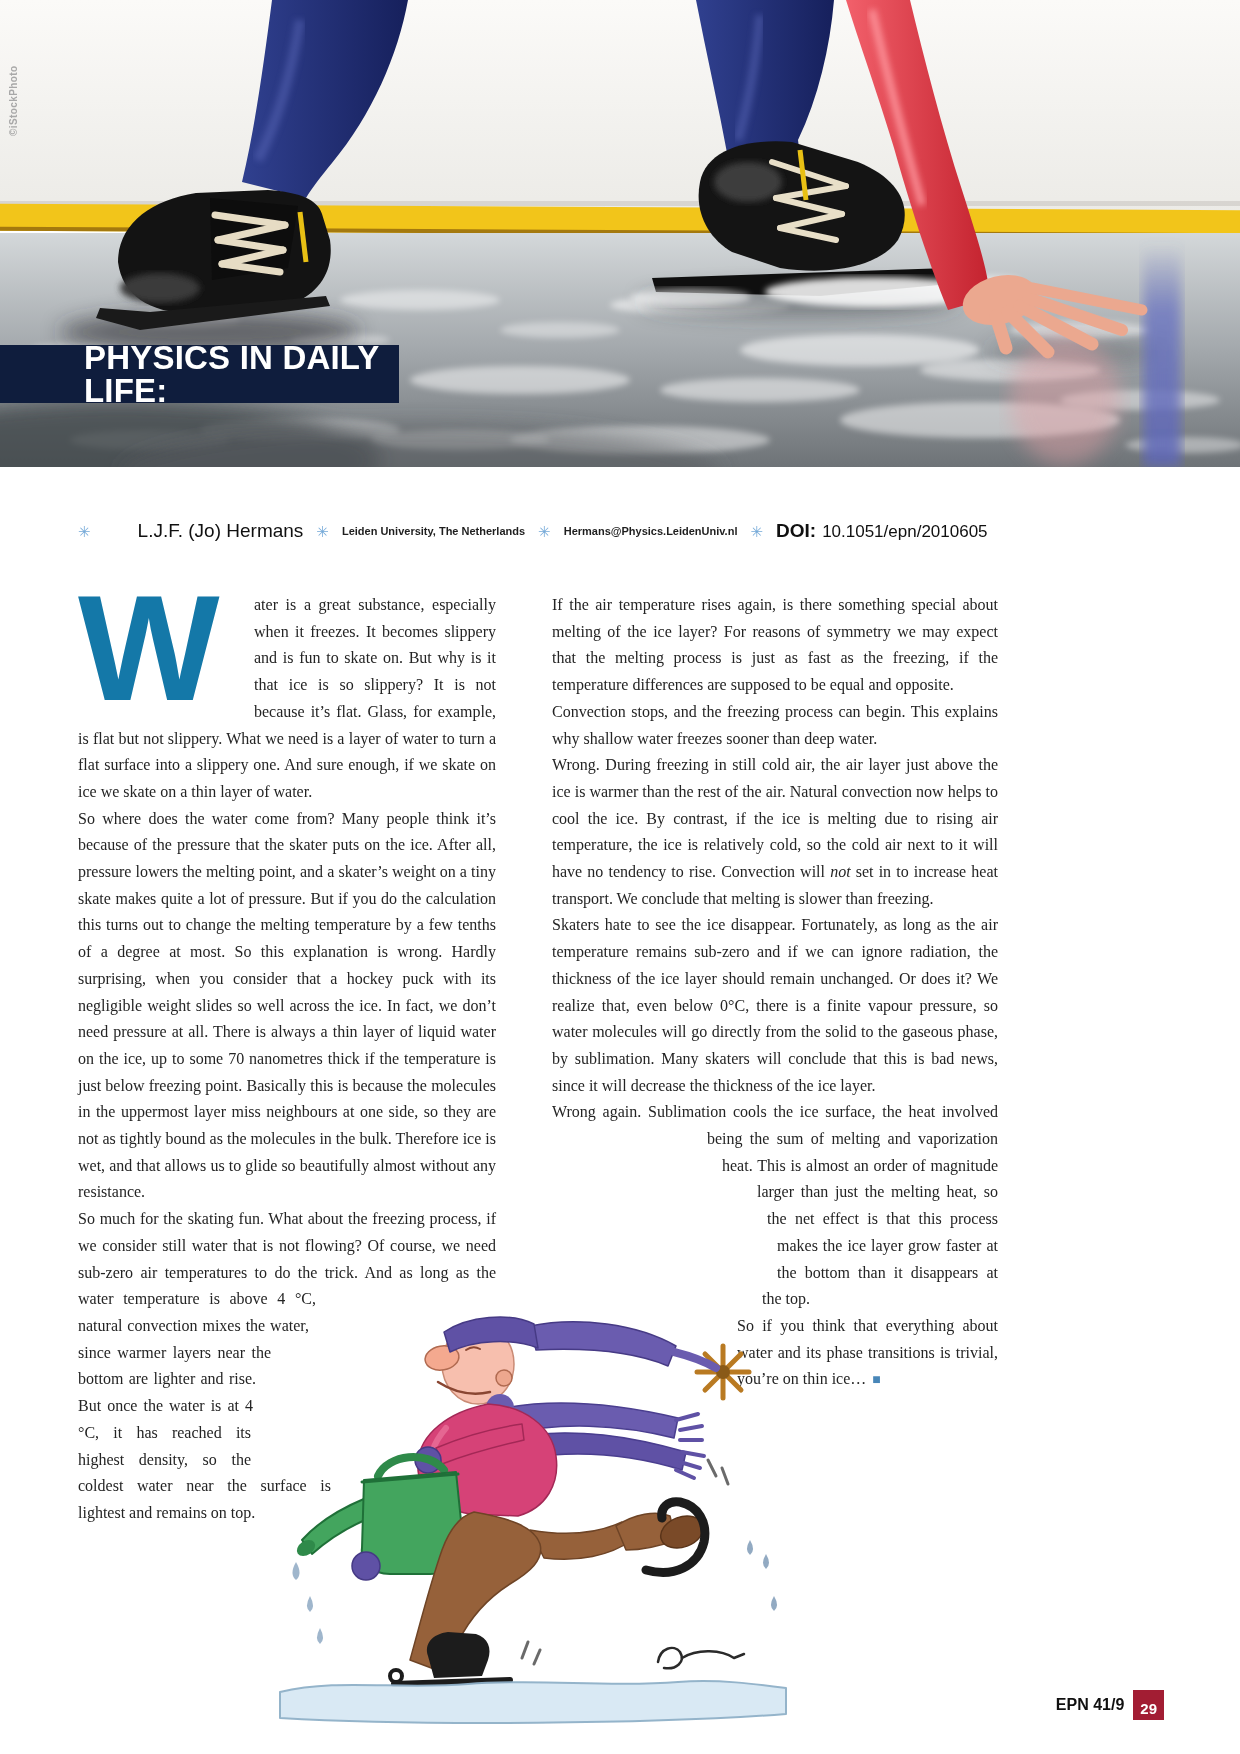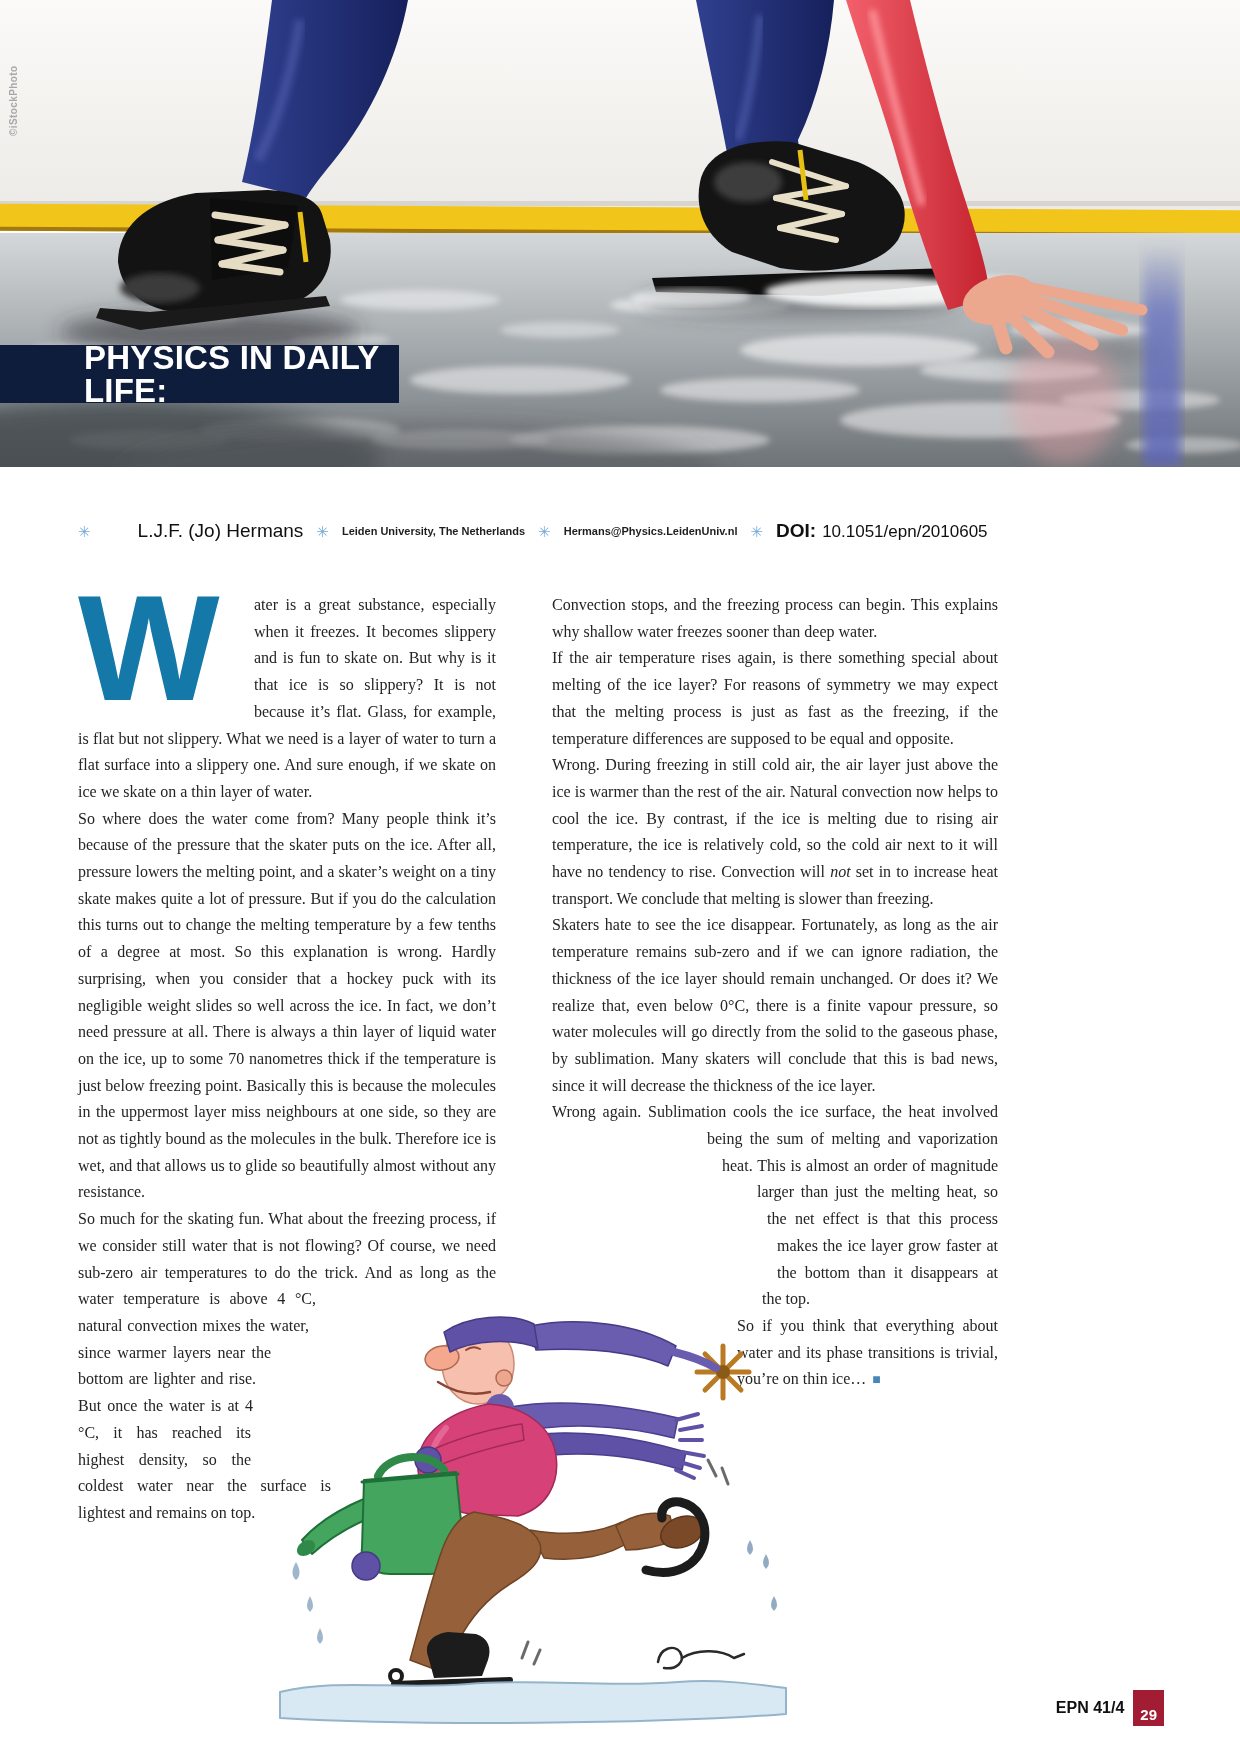--- a/index.html
+++ b/index.html
@@ -35,21 +35,21 @@
            font:700 150px/112px "Liberation Sans",sans-serif;color:#1478a8;}
   .fr{display:block;float:right;clear:right;height:26.7px;}
   .fl{display:block;float:left;clear:left;height:26.7px;}
   .endmark{color:#4886b8;font-size:14px;padding-left:6px;}
   
   .cartoon{position:absolute;left:278px;top:1312px;width:512px;height:430px;z-index:2;pointer-events:none;}
   
   .footer{position:absolute;top:1690px;right:76px;display:flex;align-items:center;gap:9px;
           font-family:"Liberation Sans",sans-serif;}
   .footer .journal{font-weight:700;font-size:16px;color:#101010;}
-  .footer .badge{background:#a21d33;color:#fff;font-weight:700;font-size:15px;padding:16px 7px 3px;}
+  .footer .badge{background:#a21d33;color:#fff;font-weight:700;font-size:15px;padding:10px 7px 3px;}
 </style>
 </head>
 <body>
 
 <div class="page">
 
   <div class="photo">
     <svg width="1240" height="467" viewBox="0 0 1240 467">
       <defs>
         <linearGradient id="wallG" x1="0" y1="0" x2="0" y2="1">
@@ -202,24 +202,24 @@
     <p>
       <span>So where does the water come from? Many people think it’s because of the pressure that the skater puts on the ice. After all, pressure lowers the melting point, and a skater’s weight on a tiny skate makes quite a lot of pressure. But if you do the calculation this turns out to change the melting temperature by a few tenths of a degree at most. So this explanation is wrong. Hardly surprising, when you consider that a hockey puck with its negligible weight slides so well across the ice. In fact, we don’t need pressure at all. There is always a thin layer of liquid water on the ice, up to some 70 nanometres thick if the temperature is just below freezing point. Basically this is because the molecules in the uppermost layer miss neighbours at one side, so they are not as tightly bound as the molecules in the bulk. Therefore ice is wet, and that allows us to glide so beautifully almost without any resistance.</span>
     </p>
     <p>
       <span>So much for the skating fun. What about the freezing process, if we consider still water that is not flowing? Of course, we need sub-zero air temperatures to do the trick. And as long as the </span><i class="fr" style="width:165px"></i><i class="fr" style="width:180px"></i><i class="fr" style="width:187px"></i><i class="fr" style="width:225px"></i><i class="fr" style="width:240px"></i><i class="fr" style="width:243px"></i><i class="fr" style="width:245px"></i><i class="fr" style="width:165px"></i><i class="fr" style="width:150px"></i><span>water temperature is above 4 °C, natural convection mixes the water, since warmer layers near the bottom are lighter and rise. But once the water is at 4 °C, it has reached its highest density, so the coldest water near the surface is lightest and remains on top.</span>
     </p>
   </div>
 
   <div class="col col-right">
     <p>
+      <span>If the air temperature rises again, is there something special about melting of the ice layer? For reasons of symmetry we may expect that the melting process is just as fast as the freezing, if the temperature differences are supposed to be equal and opposite.</span>
+    </p>
+    <p>
       <span>Convection stops, and the freezing process can begin. This explains why shallow water freezes sooner than deep water.</span>
-    </p>
-    <p>
-      <span>If the air temperature rises again, is there something special about melting of the ice layer? For reasons of symmetry we may expect that the melting process is just as fast as the freezing, if the temperature differences are supposed to be equal and opposite.</span>
     </p>
     <p>
       <span>Wrong. During freezing in still cold air, the air layer just above the ice is warmer than the rest of the air. Natural convection now helps to cool the ice. By contrast, if the ice is melting due to rising air temperature, the ice is relatively cold, so the cold air next to it will have no tendency to rise. Convection will </span><em>not</em><span> set in to increase heat transport. We conclude that melting is slower than freezing.</span>
     </p>
     <p>
       <span>Skaters hate to see the ice disappear. Fortunately, as long as the air temperature remains sub-zero and if we can ignore radiation, the thickness of the ice layer should remain unchanged. Or does it? We realize that, even below 0°C, there is a finite vapour pressure, so water molecules will go directly from the solid to the gaseous phase, by sublimation. Many skaters will conclude that this is bad news, since it will decrease the thickness of the ice layer.</span>
     </p>
     <p>
       <span>Wrong again. Sublimation cools the ice surface, the </span><i class="fl" style="width:145px"></i><i class="fl" style="width:155px"></i><i class="fl" style="width:170px"></i><i class="fl" style="width:205px"></i><i class="fl" style="width:215px"></i><i class="fl" style="width:225px"></i><i class="fl" style="width:210px"></i><i class="fl" style="width:185px"></i><i class="fl" style="width:183px"></i><i class="fl" style="width:185px"></i><i class="fl" style="width:180px"></i><i class="fl" style="width:195px"></i><i class="fl" style="width:210px"></i><span>heat involved being the sum of melting and vaporization heat. This is almost an order of magnitude larger than just the melting heat, so the net effect is that this process makes the ice layer grow faster at the bottom than it disappears at the top.</span>
     </p>
@@ -312,17 +312,17 @@
 
         <g stroke="#2a2a2a" stroke-width="2.5" fill="none">
           <path d="M380,350 C382,336 396,332 402,340 C408,350 398,358 386,356"></path>
           <path d="M404,346 C420,336 444,338 456,346 L466,342"></path>
         </g>
       </g>
     </svg>
   </div>
 
   <div class="footer">
-    <span class="journal">EPN 41/4</span>
+    <span class="journal">EPN 41/9</span>
     <span class="badge">29</span>
   </div>
 
 </div>
 
 </body></html>

